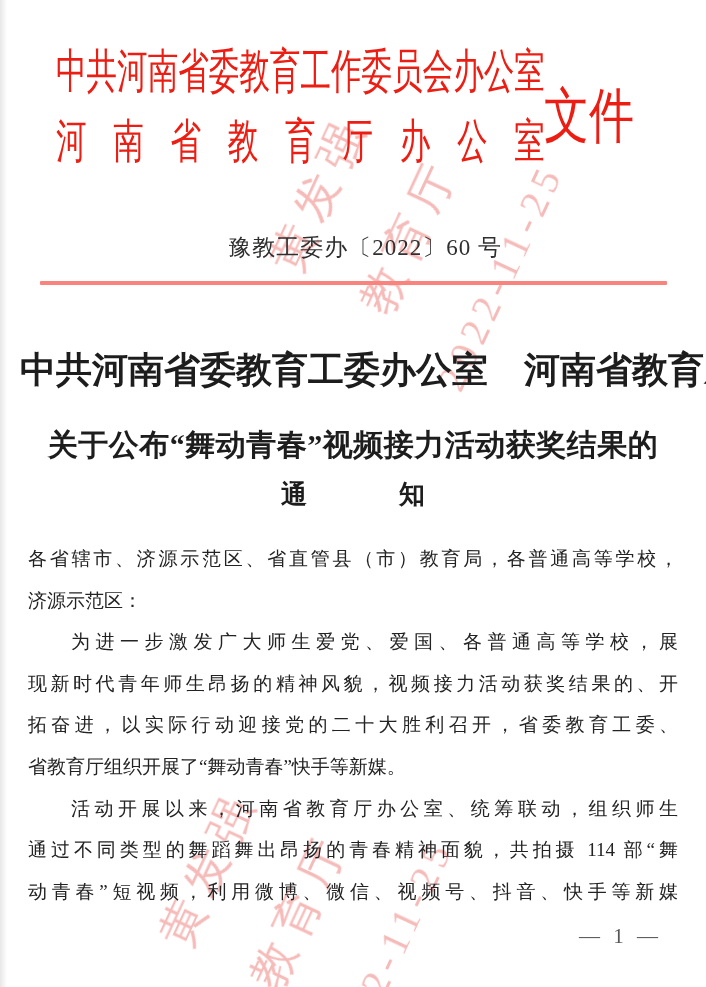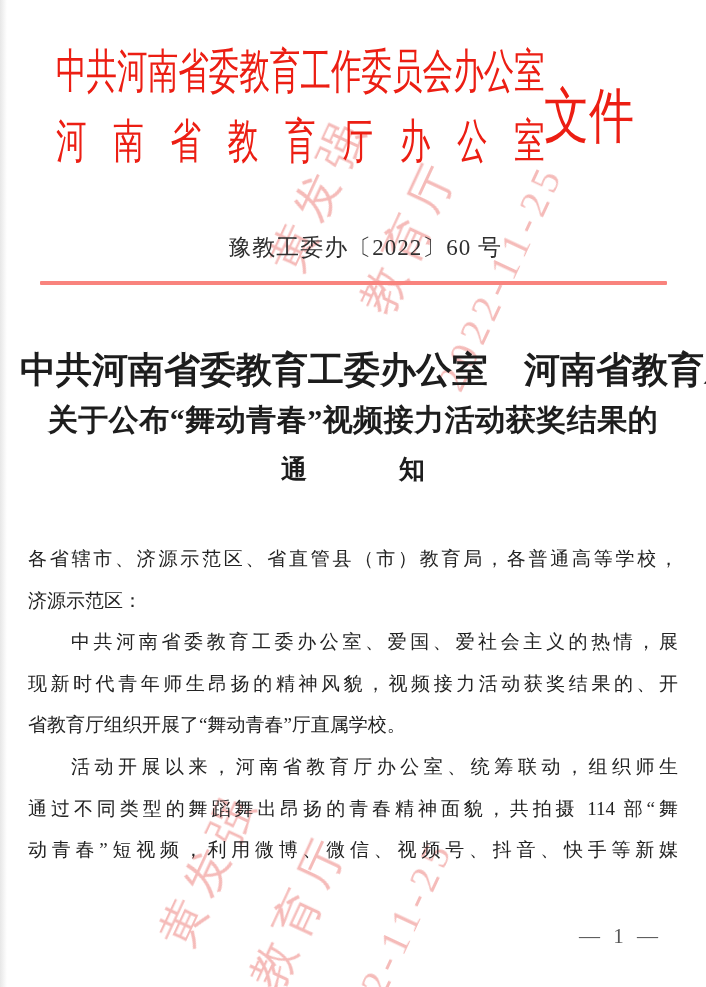--- a/index.html
+++ b/index.html
@@ -68,21 +68,21 @@
     background: #f9837d; border-radius: 1px;
   }
 
   
   .title {
     position: absolute; top: 345px; left: 20px; width: 666px;
     text-align: center; color: #1d1d1d; font-weight: bold;
   }
   .title-line { line-height: 50px; white-space: nowrap; }
   .title-l1 { font-size: 36px; }
-  .title-l2 { font-size: 30px; letter-spacing: 0.5px; }
+  .title-l2 { font-size: 30px; letter-spacing: 0.5px; margin-top: 25px; }
   .title-line3 { line-height: 50px; font-size: 26px; }
   .t3gap { display: inline-block; width: 92px; }
 
   
   .body-block { position: absolute; top: 538px; left: 28px; width: 650px; }
   .body-line {
     font-size: 19px; line-height: 41.6px; color: #232323;
     text-align: left;
   }
   .body-line.fill { text-align: justify; text-align-last: justify; }
@@ -126,23 +126,24 @@
 
     <div class="title">
       <div class="title-line title-l1">中共河南省委教育工委办公室　河南省教育厅办公室</div>
       <div class="title-line title-l2">关于公布“舞动青春”视频接力活动获奖结果的</div>
       <div class="title-line3"><span>通</span><span class="t3gap"></span><span>知</span></div>
     </div>
 
     <div class="body-block" id="body-container">
         <div class="body-line fill">各省辖市、济源示范区、省直管县（市）教育局，各普通高等学校，</div>
         <div class="body-line">济源示范区：</div>
-        <div class="body-line fill indent">中共河南省委教育工委办公室、爱国、爱社会主义的热情，展</div>
+        <div class="body-line fill indent">为进一步激发广大师生爱党、爱国、各普通高等学校，展</div>
         <div class="body-line fill">现新时代青年师生昂扬的精神风貌，视频接力活动获奖结果的、开</div>
-        <div class="body-line">省教育厅组织开展了“舞动青春”厅直属学校。</div>
+        <div class="body-line fill">拓奋进，以实际行动迎接党的二十大胜利召开，省委教育工委、</div>
+        <div class="body-line">省教育厅组织开展了“舞动青春”快手等新媒。</div>
         <div class="body-line fill indent">活动开展以来，河南省教育厅办公室、统筹联动，组织师生</div>
         <div class="body-line fill">通过不同类型的舞蹈舞出昂扬的青春精神面貌，共拍摄 114 部“舞</div>
         <div class="body-line fill">动青春”短视频，利用微博、微信、视频号、抖音、快手等新媒</div>
       </div>
 
     <div class="page-number">— 1 —</div>
   </div>
 </div>
 
 </body></html>

